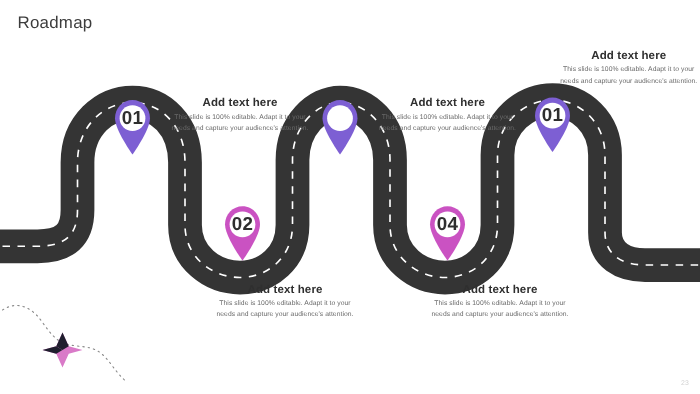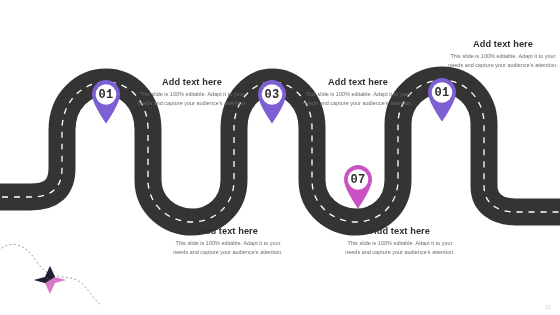--- a/index.html
+++ b/index.html
@@ -47,25 +47,24 @@
   .marker svg { display: block; width: 34px; height: 46px; }
   .marker .num {
     position: absolute;
     left: 0;
     top: 0;
     width: 34px;
     height: 33px;
     display: flex;
     align-items: center;
     justify-content: center;
-    font-size: 12px;
+    font-size: 15px;
     font-weight: 600;
     color: #2e2e2e;
     letter-spacing: 0.2px;
-    font-family: Liberation Mono, monospace;
   }
   .marker.down .num { top: 13px; }
 
   
   .txt-block {
     position: absolute;
     width: 112px;
     text-align: center;
   }
   .txt-head {
@@ -98,20 +97,21 @@
     bottom: 5px;
     font-size: 5.5px;
     color: #d2d2d2;
   }
 </style>
 </head>
 <body>
 
 <div class="slide">
 
+  <div class="slide-title">Roadmap</div>
 
   <svg class="road-layer" viewBox="0 0 560 315">
 
     <path d="M -10 197
              L 30 197
              C 52 197 62 188 62 168
              C 62 148 62 140 62 130
              C 62 100 84 82 106 82
              C 128 82 148 100 148 130
              C 148 152 148 168 148 180
@@ -159,45 +159,51 @@
       <circle cx="17" cy="16.5" r="10.3" fill="#ffffff"></circle>
     </svg>
     <div class="num">01</div>
   </div>
 
   <div class="txt-block" style="left:136px; top:77px;">
     <div class="txt-head">Add text here</div>
     <div class="txt-body">This slide is 100% editable. Adapt it to your needs and capture your audience's attention.</div>
   </div>
 
+  <div class="marker down" style="left:177px; top:163px;">
+    <svg viewBox="0 0 34 46">
+      <path d="M17 0.5 C17 0.5 3 20 3 29.5 C3 37.5 9.3 44 17 44 C24.7 44 31 37.5 31 29.5 C31 20 17 0.5 17 0.5 Z" transform="translate(0,46) scale(1,-1)" fill="#ca52c2"></path>
+      <circle cx="17" cy="16.5" r="10.3" fill="#ffffff"></circle>
+    </svg>
+    <div class="num" style="top:0px;">02</div>
+  </div>
 
   <div class="txt-block" style="left:172px; top:226px;">
     <div class="txt-head">Add text here</div>
     <div class="txt-body">This slide is 100% editable. Adapt it to your needs and capture your audience's attention.</div>
   </div>
 
   <div class="marker up" style="left:255px; top:78px;">
     <svg viewBox="0 0 34 46">
       <path d="M17 45.5 C17 45.5 3 26 3 16.5 C3 8.5 9.3 2 17 2 C24.7 2 31 8.5 31 16.5 C31 26 17 45.5 17 45.5 Z" fill="#7d5fd3"></path>
       <circle cx="17" cy="16.5" r="10.3" fill="#ffffff"></circle>
     </svg>
-    <div class="num">03</div>
   </div>
 
   <div class="txt-block" style="left:302px; top:77px;">
     <div class="txt-head">Add text here</div>
     <div class="txt-body">This slide is 100% editable. Adapt it to your needs and capture your audience's attention.</div>
   </div>
 
   <div class="marker down" style="left:341px; top:163px;">
     <svg viewBox="0 0 34 46">
       <path d="M17 0.5 C17 0.5 3 20 3 29.5 C3 37.5 9.3 44 17 44 C24.7 44 31 37.5 31 29.5 C31 20 17 0.5 17 0.5 Z" transform="translate(0,46) scale(1,-1)" fill="#ca52c2"></path>
       <circle cx="17" cy="16.5" r="10.3" fill="#ffffff"></circle>
     </svg>
-    <div class="num" style="top:0px;">07</div>
+    <div class="num" style="top:0px;">04</div>
   </div>
 
   <div class="txt-block" style="left:344px; top:226px;">
     <div class="txt-head">Add text here</div>
     <div class="txt-body">This slide is 100% editable. Adapt it to your needs and capture your audience's attention.</div>
   </div>
 
   <div class="marker up" style="left:425px; top:76px;">
     <svg viewBox="0 0 34 46">
       <path d="M17 45.5 C17 45.5 3 26 3 16.5 C3 8.5 9.3 2 17 2 C24.7 2 31 8.5 31 16.5 C31 26 17 45.5 17 45.5 Z" fill="#7d5fd3"></path>

